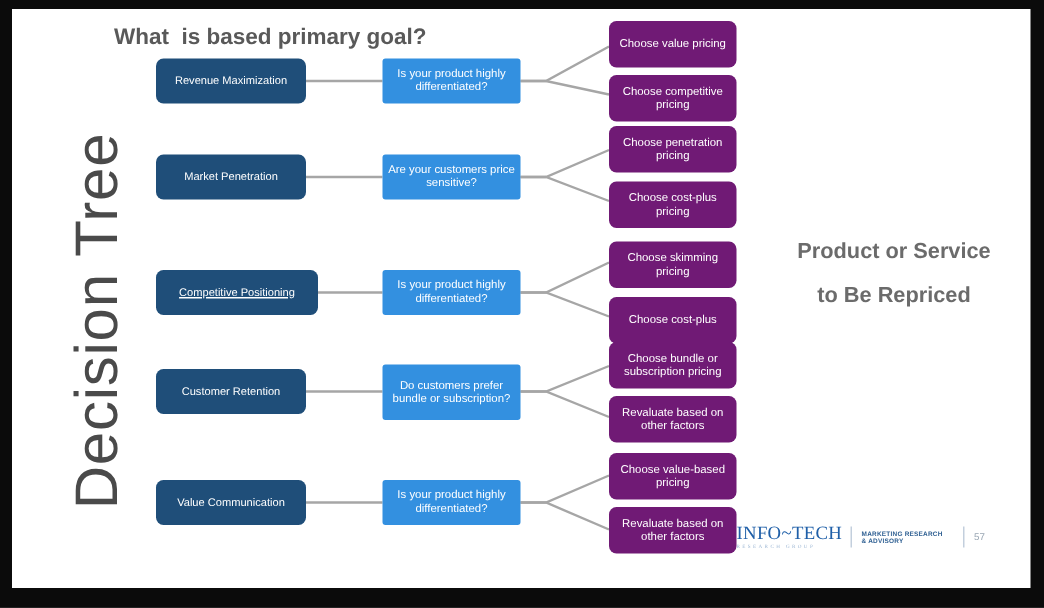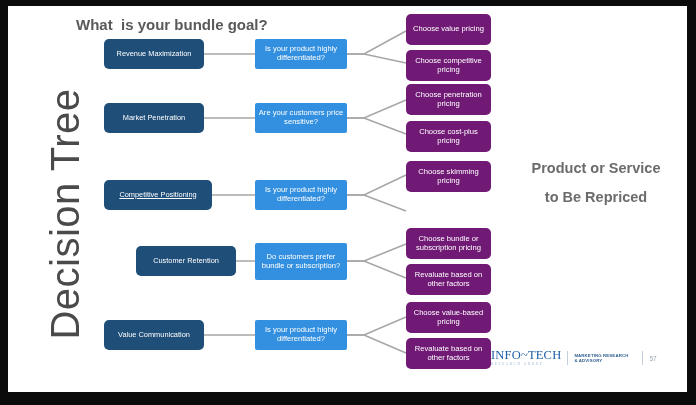--- a/index.html
+++ b/index.html
@@ -75,37 +75,38 @@
         <polyline points="339,255 356,255 398,272"></polyline>
 
         <line x1="196" y1="329" x2="247" y2="329"></line>
         <polyline points="339,329 356,329 398,311"></polyline>
         <polyline points="339,329 356,329 398,347"></polyline>
       </g>
     </svg>
 
     <div id="side-title">Decision Tree</div>
 
-    <div id="header-q">What  is your bundle goal?</div>
+    <div id="header-q">What  is based primary goal?</div>
 
     <div class="node goal" style="left:96px;top:33px;width:100px;height:30px;">Revenue Maximization</div>
     <div class="node question" style="left:247px;top:33px;width:92px;height:30px;">Is your product highly differentiated?</div>
     <div class="node outcome" style="left:398px;top:8px;width:85px;height:31px;">Choose value pricing</div>
     <div class="node outcome" style="left:398px;top:44px;width:85px;height:31px;">Choose competitive pricing</div>
 
     <div class="node goal" style="left:96px;top:97px;width:100px;height:30px;text-align:center;">Market Penetration</div>
     <div class="node question" style="left:247px;top:97px;width:92px;height:30px;">Are your customers price sensitive?</div>
     <div class="node outcome" style="left:398px;top:78px;width:85px;height:31px;">Choose penetration pricing</div>
     <div class="node outcome" style="left:398px;top:115px;width:85px;height:31px;">Choose cost-plus pricing</div>
 
     <div class="node goal" style="left:96px;top:174px;width:108px;height:30px;text-decoration:underline;">Competitive Positioning</div>
     <div class="node question" style="left:247px;top:174px;width:92px;height:30px;">Is your product highly differentiated?</div>
     <div class="node outcome" style="left:398px;top:155px;width:85px;height:31px;">Choose skimming pricing</div>
+    <div class="node outcome" style="left:398px;top:192px;width:85px;height:31px;">Choose cost-plus</div>
 
-    <div class="node goal" style="left:96px;top:240px;width:100px;height:30px;margin-left:32px;">Customer Retention</div>
+    <div class="node goal" style="left:96px;top:240px;width:100px;height:30px;">Customer Retention</div>
     <div class="node question" style="left:247px;top:237px;width:92px;height:37px;">Do customers prefer bundle or subscription?</div>
     <div class="node outcome" style="left:398px;top:222px;width:85px;height:31px;">Choose bundle or subscription pricing</div>
     <div class="node outcome" style="left:398px;top:258px;width:85px;height:31px;">Revaluate based on other factors</div>
 
     <div class="node goal" style="left:96px;top:314px;width:100px;height:30px;">Value Communication</div>
     <div class="node question" style="left:247px;top:314px;width:92px;height:30px;">Is your product highly differentiated?</div>
     <div class="node outcome" style="left:398px;top:296px;width:85px;height:31px;">Choose value-based pricing</div>
     <div class="node outcome" style="left:398px;top:332px;width:85px;height:31px;">Revaluate based on other factors</div>
 
     <div id="caption">

